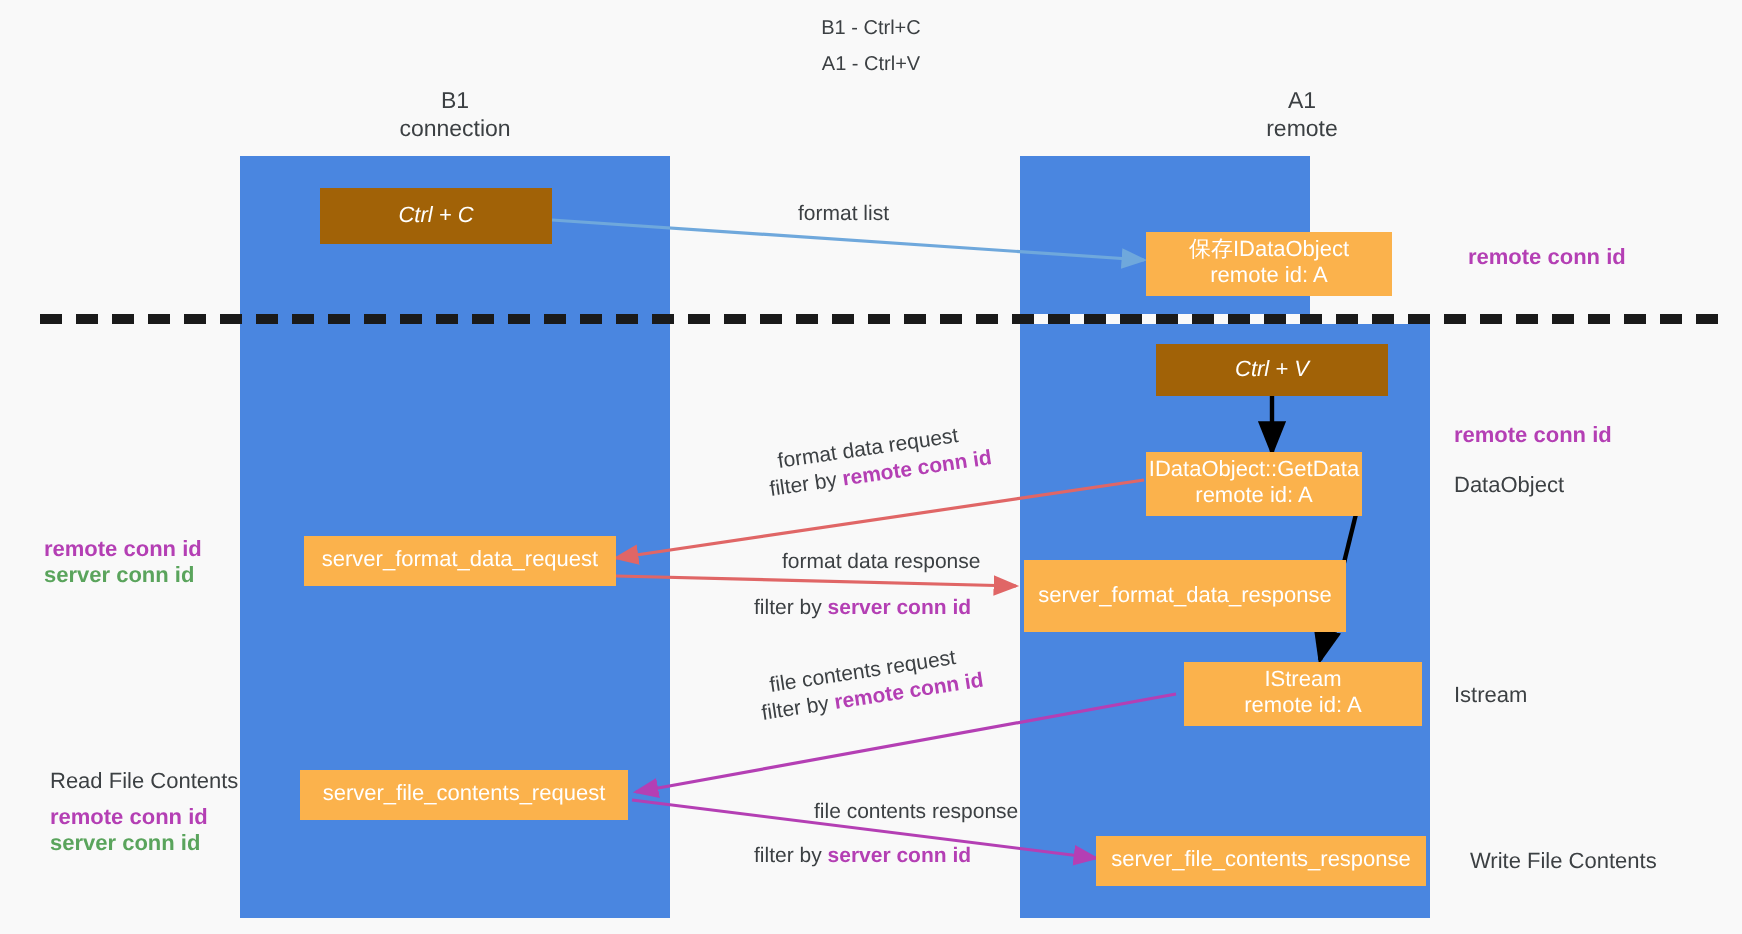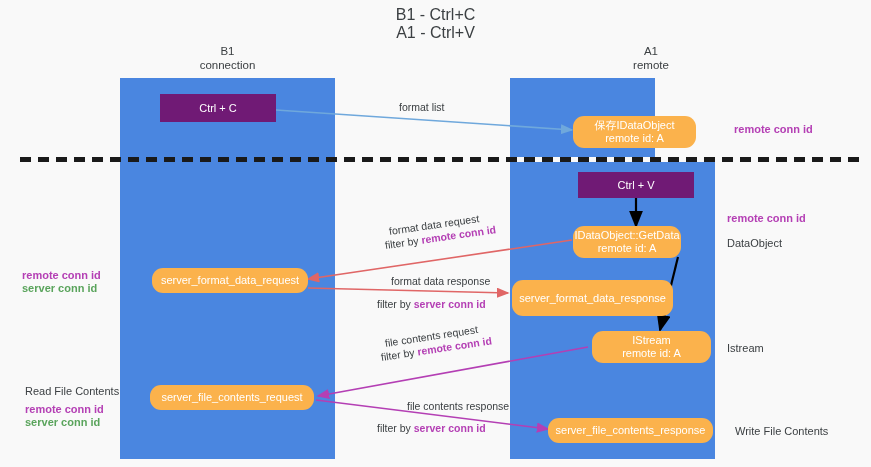--- a/index.html
+++ b/index.html
@@ -14,21 +14,21 @@
     font-family: "Liberation Sans", sans-serif;
     color: #3c4043;
   }
   #canvas { position: absolute; inset: 0; }
 
   
   .title {
     position: absolute;
     left: 0; right: 0; top: 6px;
     text-align: center;
-    font-size: 16px;
+    font-size: 10px;
     line-height: 18px;
     color: #3c4043;
     white-space: pre-line;
   }
 
   
   .col-head {
     position: absolute;
     text-align: center;
     font-size: 11.5px;
@@ -65,22 +65,22 @@
     flex-direction: column;
     align-items: center;
     justify-content: center;
     text-align: center;
     color: #ffffff;
     font-size: 11px;
     line-height: 13px;
     white-space: pre-line;
     padding: 2px 4px;
   }
-  .node.green  { background: #701a75; }
-  .node.orange { background: #fbb24c; border-radius: 11px; }
+  .node.green  { background: #a16207; font-style: italic; }
+  .node.orange { background: #fbb24c; }
 
   
   .side-label {
     position: absolute;
     font-size: 11px;
     line-height: 14px;
     white-space: pre-line;
   }
   .purple { color: #b43fb4; font-weight: bold; }
   .green-t { color: #5aa45c; font-weight: bold; }

